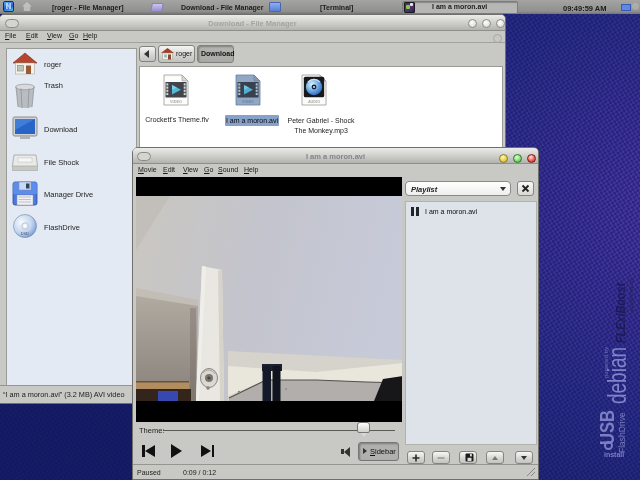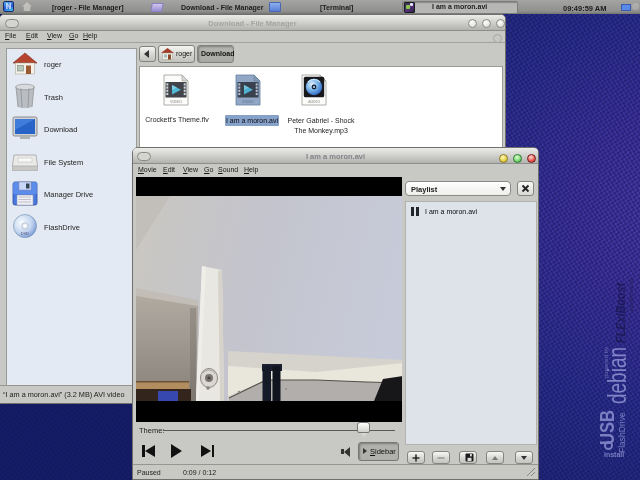--- a/index.html
+++ b/index.html
@@ -133,34 +133,34 @@
       <rect x="3.5" y="12" width="19" height="11" fill="#f5f1ea" stroke="#aa9" stroke-width="0.6"></rect>
       <rect x="14" y="14.5" width="5" height="8.5" fill="#9a5a32"></rect>
       <rect x="5.5" y="14.5" width="6" height="5.5" fill="#b8c8b8" stroke="#787" stroke-width="0.6"></rect>
     </svg>
     <div class="sideitem" style="top:45px;">roger</div>
     <svg class="abs" style="left:13px;top:68px" width="24" height="26" viewBox="0 0 24 26">
       <path d="M3 4 L21 4 L19 24 Q12 26 5 24 Z" fill="#b9bcc0"></path>
       <ellipse cx="12" cy="4" rx="9.5" ry="2.8" fill="#d8dbde" stroke="#888" stroke-width="0.6"></ellipse>
       <path d="M3 4 L5 24 M8 5.5 L9 25 M16 5.5 L15 25 M21 4 L19 24" stroke="#8a8d90" stroke-width="0.7" fill="none"></path>
     </svg>
-    <div class="sideitem" style="top:78px;">Trash</div>
+    <div class="sideitem" style="top:66px;">Trash</div>
     <svg class="abs" style="left:12px;top:101px" width="26" height="24" viewBox="0 0 26 24">
       <rect x="1" y="1" width="24" height="19" rx="1.5" fill="#d0d2d4" stroke="#777" stroke-width="0.8"></rect>
       <rect x="3" y="3" width="20" height="15" fill="#2864c8"></rect>
       <path d="M3 3 L23 3 L3 14 Z" fill="#4a86e0" opacity="0.7"></path>
       <rect x="8" y="20" width="10" height="3" fill="#b0b2b4"></rect>
     </svg>
     <div class="sideitem" style="top:110px;">Download</div>
     <svg class="abs" style="left:12px;top:134px" width="26" height="24" viewBox="0 0 26 24">
       <path d="M2 6 L24 6 L26 20 L0 20 Z" fill="#e9e9e7" stroke="#999" stroke-width="0.7"></path>
       <rect x="0" y="17" width="26" height="4.5" fill="#c8c8c4" stroke="#999" stroke-width="0.5"></rect>
       <rect x="6" y="9" width="14" height="4" fill="#f8f8f6" stroke="#bbb" stroke-width="0.5"></rect>
     </svg>
-    <div class="sideitem" style="top:142.5px;">File System</div>
+    <div class="sideitem" style="top:142.5px;">File Shock</div>
     <svg class="abs" style="left:12px;top:166px" width="26" height="25" viewBox="0 0 26 25">
       <rect x="1" y="1" width="24" height="23" rx="2" fill="#4a7ae0" stroke="#2a4a9a" stroke-width="0.8"></rect>
       <rect x="1" y="1" width="24" height="12" fill="#6a9af0" opacity="0.6"></rect>
       <rect x="7" y="1" width="12" height="8" fill="#c8d8f8" stroke="#88a" stroke-width="0.5"></rect>
       <rect x="14" y="2.5" width="3.5" height="5" fill="#345"></rect>
       <rect x="5" y="14" width="16" height="10" fill="#f0f0f4" stroke="#99a" stroke-width="0.5"></rect>
       <path d="M6.5 16 H19 M6.5 18.5 H19 M6.5 21 H19" stroke="#aab" stroke-width="0.7"></path>
     </svg>
     <div class="sideitem" style="top:175px;">Manager Drive</div>
     <svg class="abs" style="left:12px;top:198px" width="26" height="26" viewBox="0 0 26 26">
@@ -297,21 +297,21 @@
       <circle cx="73" cy="182" r="4" fill="#7a756e"></circle>
       <circle cx="73" cy="182" r="1.6" fill="#4a453f"></circle>
       <path d="M67 177 A 7 7 0 0 1 79 178" stroke="#a39e98" stroke-width="0.9" fill="none"></path>
       <circle cx="72" cy="192" r="1.8" fill="#8a857f"></circle>
       <circle cx="103" cy="196" r="1.2" fill="#8a8580"></circle>
       <circle cx="150" cy="193" r="1" fill="#969188"></circle>
     </svg>
 
     <div class="abs" style="left:269px;top:29px;width:136px;height:271px;background:#c8c8c4;"></div>
     <div class="abs" style="left:272px;top:33px;width:106px;height:15px;background:linear-gradient(#ffffff,#eeeeec);border:1px solid #8a8a86;border-radius:4px;"></div>
-    <div class="abs" style="left:278px;top:37px;font-size:7.5px;font-weight:bold;color:#222;">Playlist</div>
+    <div class="abs" style="left:278px;top:37px;font-size:7.5px;font-weight:bold;color:#222;font-style:italic;">Playlist</div>
     <div class="abs" style="left:367px;top:39px;width:0;height:0;border-left:3.5px solid transparent;border-right:3.5px solid transparent;border-top:4px solid #333;"></div>
     <div class="abs" style="left:384px;top:33px;width:17px;height:15px;background:linear-gradient(#fafaf8,#d8d8d4);border:1px solid #858580;border-radius:3px;"></div>
     <svg class="abs" style="left:388px;top:36px" width="9" height="9">
         <path d="M1.5 1.5 L7.5 7.5 M7.5 1.5 L1.5 7.5" stroke="#222" stroke-width="1.8"></path>
       </svg>
     <div class="abs" style="left:272px;top:53px;width:132px;height:244px;background:#dde3e9;border:1px solid #b2b2ae;"></div>
     <div class="abs" style="left:278px;top:59px;width:3px;height:9px;background:#20242c;"></div>
     <div class="abs" style="left:283px;top:59px;width:3px;height:9px;background:#20242c;"></div>
     <div class="abs" style="left:292px;top:60px;font-size:7px;color:#0a0a0a;">I am a moron.avi</div>
 

